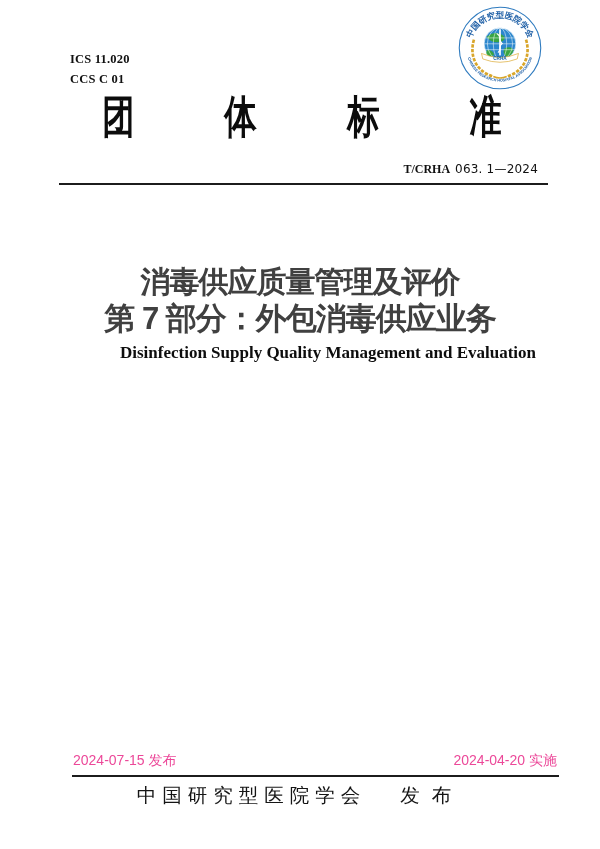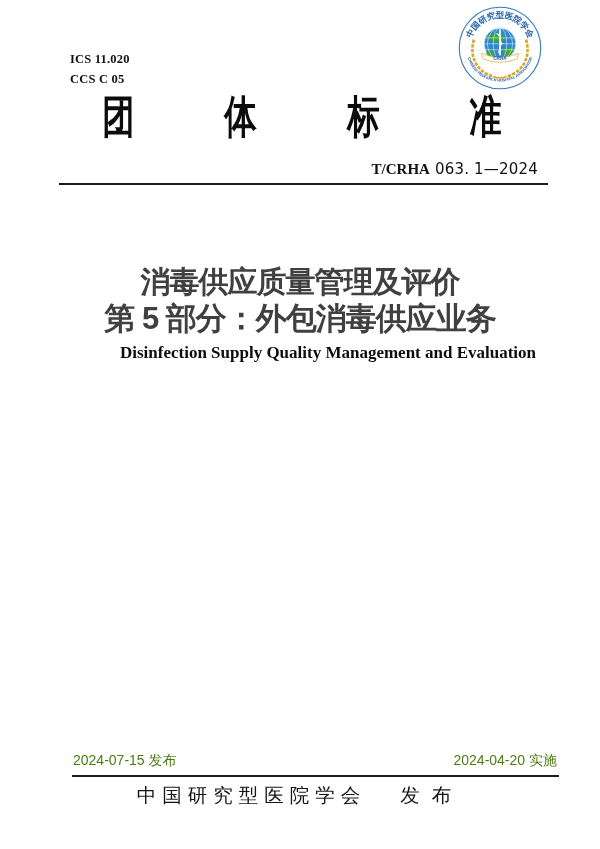--- a/index.html
+++ b/index.html
@@ -25,21 +25,21 @@
   
   .doc-type{
     position:absolute;left:96px;top:93px;width:412px;height:48px;
     display:flex;justify-content:space-between;align-items:center;
     font-size:45px;line-height:48px;font-weight:800;color:#0c0c0c;
   }
   .doc-type span{display:inline-block;transform:scaleX(.72);transform-origin:50% 50%;}
   
   .std-number{
     position:absolute;top:159px;right:62px;
-    font-size:15px;line-height:20px;white-space:nowrap;
+    font-size:12px;line-height:20px;white-space:nowrap;
   }
   .std-number .prefix{
     font-family:"Liberation Serif","DejaVu Serif",serif;
     font-weight:700;
   }
   .std-number .code{
     font-family:"DejaVu Sans","Liberation Sans",sans-serif;
     font-weight:400;margin-left:5px;letter-spacing:.2px;
   }
   .rule{position:absolute;height:2px;background:#1c1c1c;}
@@ -57,39 +57,39 @@
     position:absolute;top:344px;left:0;width:100%;text-align:center;
     font-family:"Liberation Serif","DejaVu Serif",serif;
     font-weight:700;color:#0d0d0d;padding-left:28px;
   }
   .title-en .l1{font-size:17px;line-height:18px;}
   .title-en .l2{font-size:17px;line-height:18px;margin-top:13px;}
   
   .footer-dates{
     position:absolute;top:752px;left:73px;right:43px;
     display:flex;justify-content:space-between;
-    font-size:14px;line-height:17px;font-weight:500;color:#4d7c0f;
+    font-size:14px;line-height:17px;font-weight:500;color:#ec4899;
   }
   .publisher-row{
     position:absolute;top:783px;left:0;width:100%;
     display:flex;justify-content:center;align-items:baseline;
     font-size:19.5px;line-height:24px;font-weight:500;color:#151515;
   }
   .publisher-row .org{letter-spacing:6px;}
   .publisher-row .gap{display:inline-block;width:34px;}
   .publisher-row .pub{letter-spacing:12px;font-family:Liberation Mono, monospace;}
 </style>
 </head>
 <body>
 
 <div class="page">
 
   <div class="ics-block">
     <div>ICS 11.020</div>
-    <div>CCS C 05</div>
+    <div>CCS C 01</div>
   </div>
 
   <div class="logo">
     <svg viewBox="0 0 100 100" width="86" height="84">
       <circle cx="50" cy="50" r="48.5" fill="#ffffff" stroke="#2f7bbf" stroke-width="1.3"></circle>
       <defs>
         <path id="arcTop" d="M 14 50 A 36 36 0 0 1 86 50" fill="none"></path>
         <path id="arcBottom" d="M 10 50 A 40 40 0 0 0 90 50" fill="none"></path>
       </defs>
 
@@ -138,21 +138,21 @@
   </div>
 
   <div class="std-number">
     <span class="prefix">T/CRHA</span><span class="code">063. 1—2024</span>
   </div>
 
   <div class="rule rule-top"></div>
 
   <div class="title-zh">
     <div class="l1">消毒供应质量管理及评价</div>
-    <div class="l2">第 5 部分：外包消毒供应业务</div>
+    <div class="l2">第 7 部分：外包消毒供应业务</div>
   </div>
 
   <div class="title-en">
     <div class="l1">Disinfection Supply Quality Management and Evaluation</div>
   </div>
 
   <div class="footer-dates">
     <span>2024-07-15 发布</span>
     <span>2024-04-20 实施</span>
   </div>

